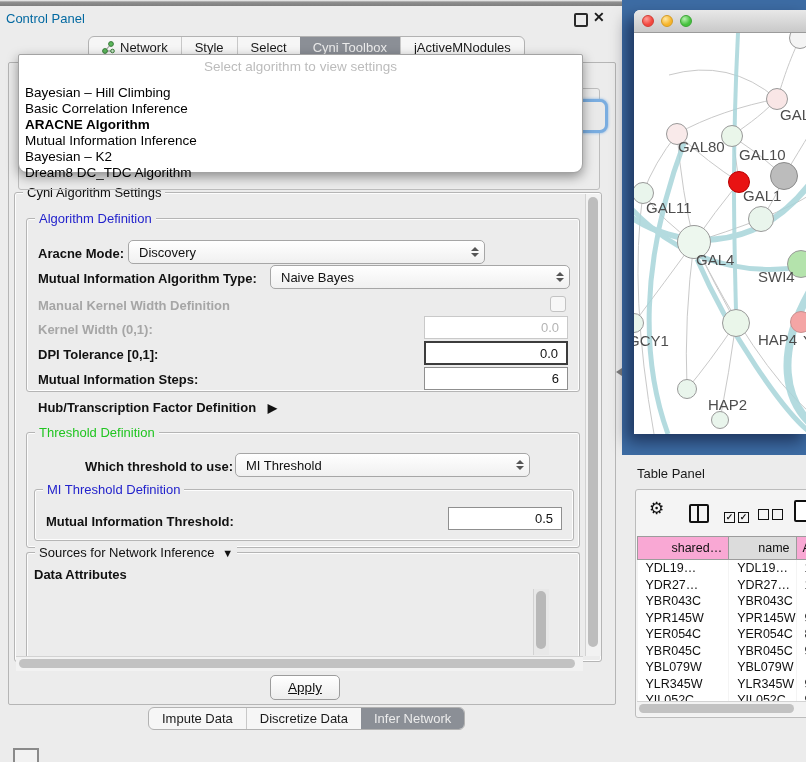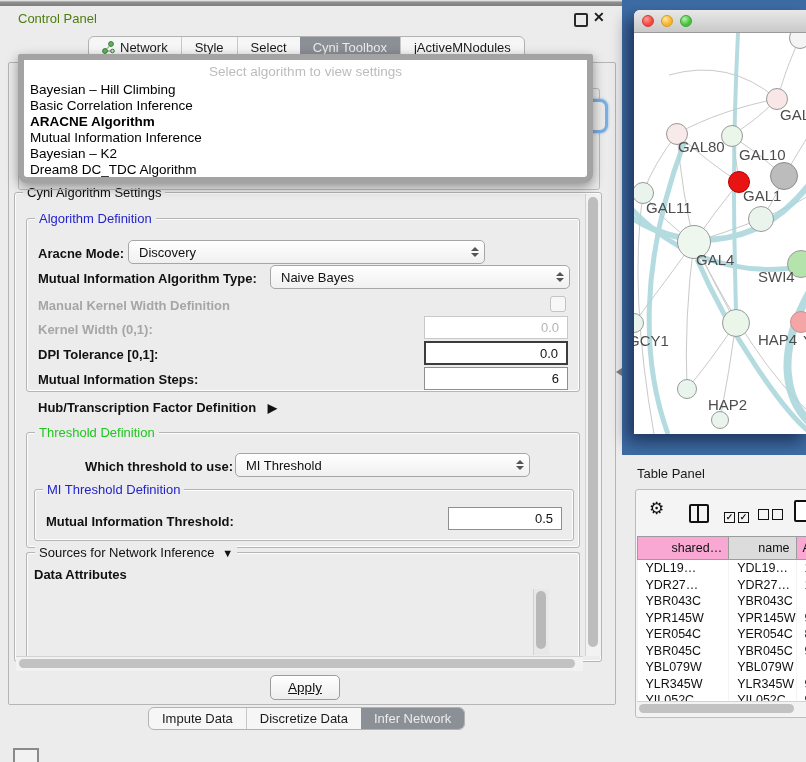--- a/index.html
+++ b/index.html
@@ -4,21 +4,21 @@
 <style>
   html,body{margin:0;padding:0;}
   #root{position:relative;width:806px;height:762px;background:#ececec;overflow:hidden;
         font-family:"Liberation Sans",sans-serif;color:#111;}
   .abs{position:absolute;}
 
   
   #control-panel{position:absolute;left:0;top:0;width:622px;height:762px;background:#ececec;}
   #cp-topstrip{position:absolute;left:0;top:0;width:100%;height:6px;
                background:linear-gradient(#fbfbfb,#909090 35%,#7e7e7e);}
-  #cp-title{position:absolute;left:18px;top:11px;font-size:13px;color:#4d7c0f;}
+  #cp-title{position:absolute;left:6px;top:11px;font-size:13px;color:#0369a1;}
   #cp-float{position:absolute;left:574px;top:13px;width:10px;height:10px;border:2px solid #2a2a2a;border-radius:2px;}
   #cp-close{position:absolute;left:593px;top:9px;font-size:14px;font-weight:bold;color:#1a1a1a;}
 
   .tabstrip{position:absolute;display:flex;background:#f6f6f6;border:1px solid #b2b2b2;
             border-radius:6px;overflow:hidden;}
   .tab{display:flex;align-items:center;gap:5px;padding:3px 13px;font-size:13px;color:#1a1a1a;
        border-left:1px solid #c8c8c8;}
   .tab:first-child{border-left:none;}
   .tab.sel{background:#8b8f96;color:#ececec;border-left:none;}
 
@@ -43,25 +43,25 @@
   .field.focus{border:2px solid #3c3c3c;}
   .field.dis{border:1px solid #c9c9c9;color:#b4b4b4;}
 
   .vscroll{position:absolute;width:15px;background:#f2f2f2;border-left:1px solid #d2d2d2;}
   .vthumb{position:absolute;left:2px;width:10px;background:#bdbdbd;border-radius:6px;}
   .hscroll{position:absolute;height:14px;background:#f2f2f2;border-top:1px solid #d2d2d2;}
   .hthumb{position:absolute;top:2px;height:9px;background:#c2c2c2;border-radius:6px;}
 
   
   #algo-popup{position:absolute;left:18px;top:54px;width:563px;height:117px;background:#ffffff;
-              border:6px solid #a3a3a3;border-radius:2px 2px 9px 9px;
+              border:1px solid #a3a3a3;border-radius:2px 2px 9px 9px;
               box-shadow:0 4px 12px rgba(0,0,0,.4);z-index:50;}
   #algo-placeholder{position:absolute;left:0;top:4px;width:100%;text-align:center;
                     color:#bcbcbc;font-size:13.5px;}
-  .algo-item{position:absolute;left:6px;font-size:13.5px;white-space:nowrap;color:#000;}
+  .algo-item{position:absolute;left:6px;font-size:13.5px;white-space:nowrap;color:#000;margin-top:8px;}
   .algo-item.b{font-weight:bold;}
 
   
   #hidden-combo{position:absolute;left:552px;top:99px;width:50px;height:28px;border-radius:8px;
                 background:#e9e9e9;border:3px solid #7aade0;box-shadow:0 0 3px #7aade0;z-index:10;}
   #hidden-group{position:absolute;left:18px;top:88px;width:580px;height:100px;border:1px solid #bdbdbd;
                 border-radius:3px;z-index:5;}
 
   
   .sel-list{position:absolute;background:#fff;}

